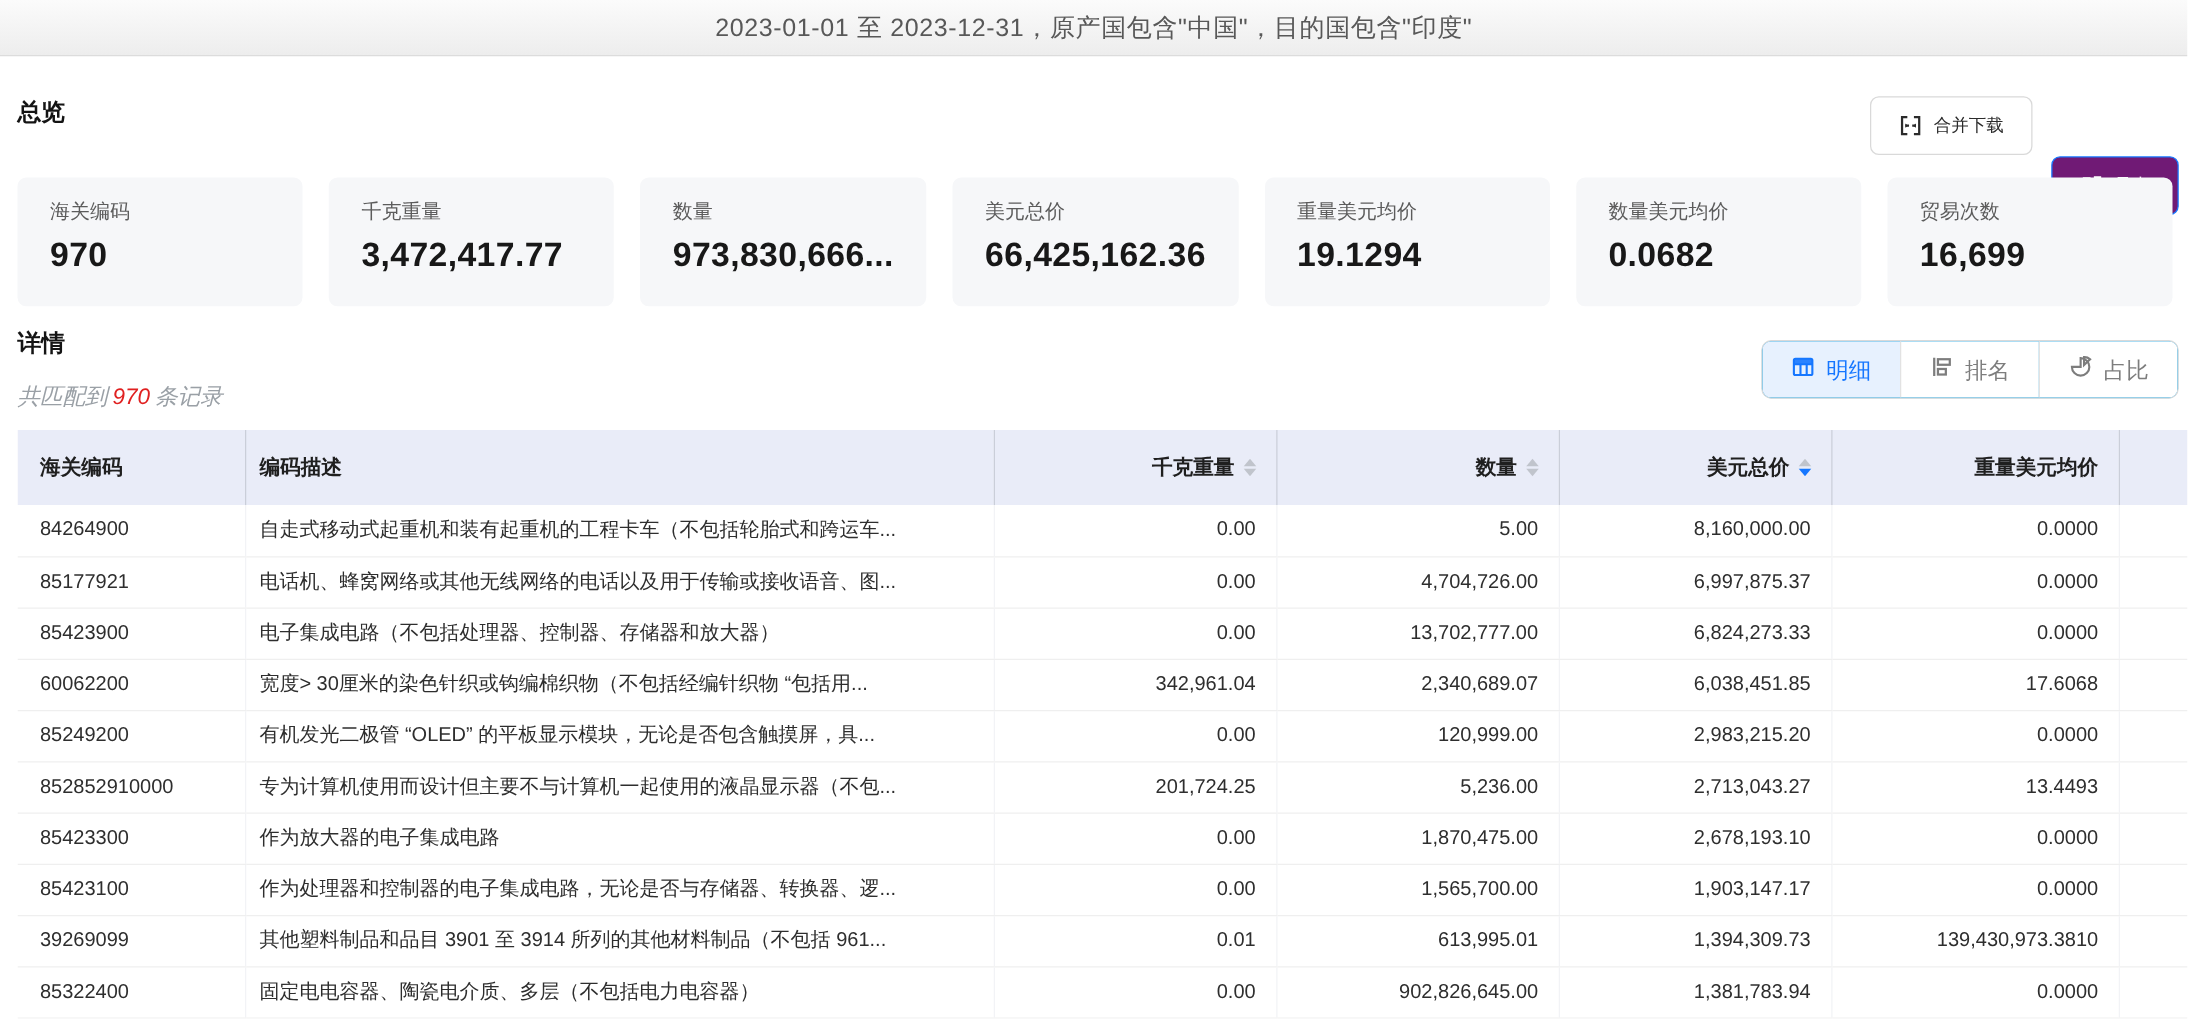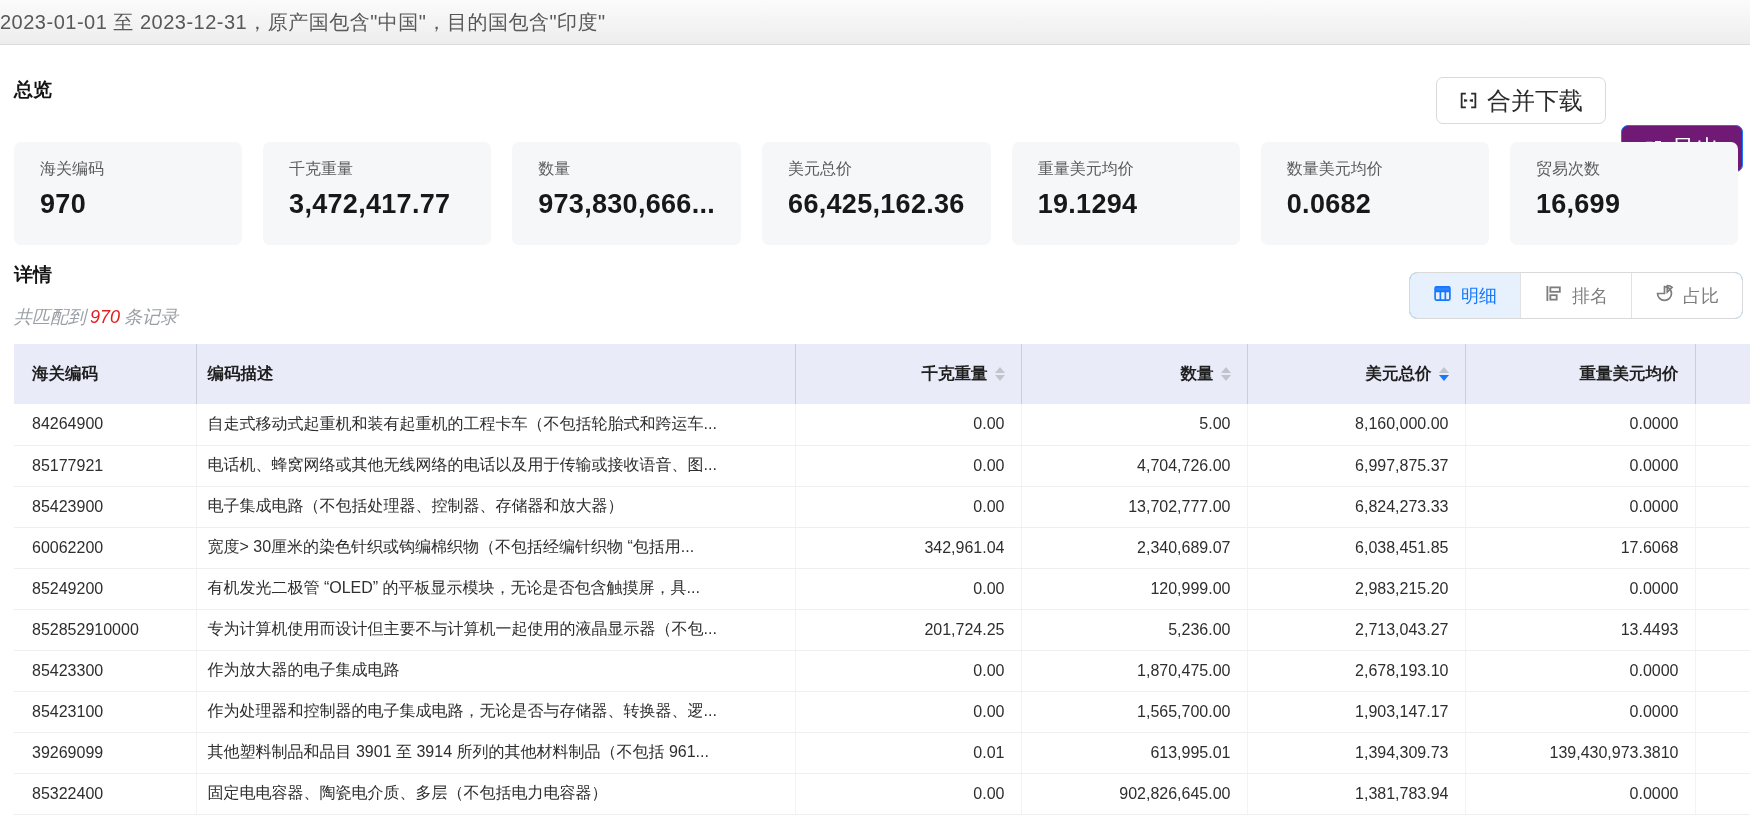--- a/index.html
+++ b/index.html
@@ -1,33 +1,33 @@
 <!DOCTYPE html>
 <html><head>
 <meta charset="utf-8">
 <style>
   * { box-sizing: border-box; margin: 0; padding: 0; }
   html, body { width: 1750px; height: 815px; overflow: hidden; background: #fff;
     font-family: "Liberation Sans", "DejaVu Sans", sans-serif; color: #262626; }
 
   
-  .topbar { height: 45px; display: flex; align-items: center; justify-content: flex-start;
+  .topbar { height: 45px; display: flex; align-items: center; justify-content: center;
     background: linear-gradient(180deg, #fbfbfb 0%, #ededed 100%);
     border-bottom: 1px solid #dcdcdc; }
   .topbar-title { font-size: 20px; color: #585858; letter-spacing: 0.5px; }
 
   .main { padding: 0 0 0 14px; }
 
   
   .overview-head { margin-top: 32px; height: 47px; display: flex;
     align-items: flex-start; justify-content: space-between; padding-right: 7px; }
   .section-title { font-size: 19px; font-weight: 700; color: #141414; }
   .head-actions { display: flex; gap: 15px; }
   .btn { height: 47px; display: inline-flex; align-items: center; gap: 9px;
-    border-radius: 7px; font-size: 24px; padding: 0 22px; cursor: pointer;
+    border-radius: 7px; font-size: 14px; padding: 0 22px; cursor: pointer;
     border: 1px solid #d9d9d9; background: #fff; color: #2b2b2b; }
   .btn.primary { background: #701a75; border-color: #1677ff; color: #fff; margin-top: 48px; }
   .btn svg { display: block; }
 
   
   .cards { margin-top: 18px; display: flex; gap: 21px; padding-right: 12px; }
   .card { flex: 1 1 0; height: 103px; background: #f6f7f9; border-radius: 7px;
     padding: 17px 26px 0; }
   .card-label { font-size: 16px; color: #5c5c5c; }
   .card-value { margin-top: 9px; font-size: 27px; font-weight: 700; color: #181818;

